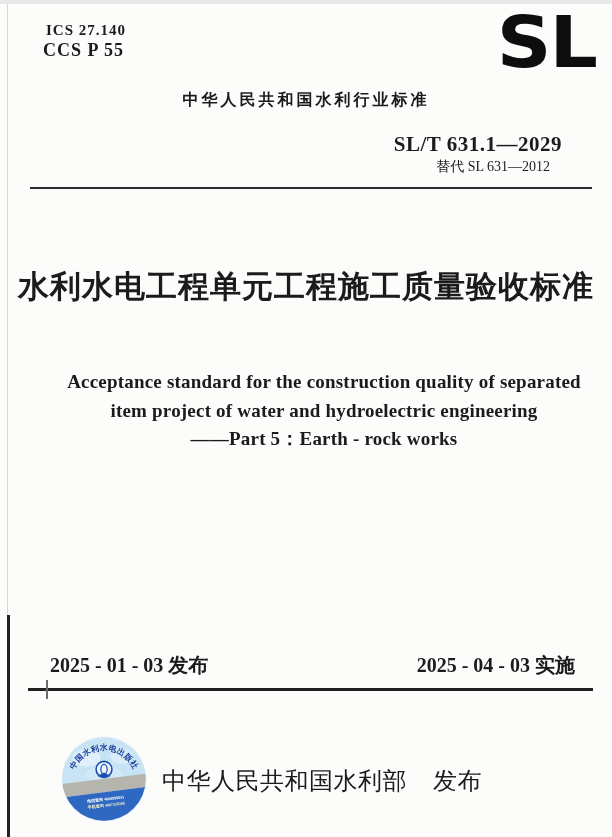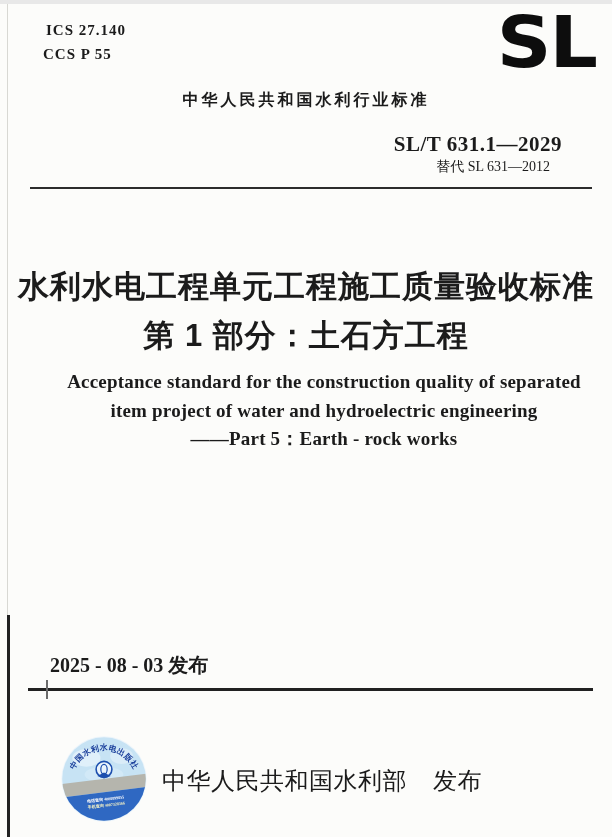--- a/index.html
+++ b/index.html
@@ -11,21 +11,21 @@
     font-family:"Liberation Serif","DejaVu Serif",serif;
     color:#1b1b1b;
     overflow:hidden;
   }
   
   .page-edge-shadow{position:absolute;left:7px;top:0;width:1px;height:837px;background:#d8d8d3;}
   .spine-bar{position:absolute;left:7px;top:611px;width:3px;height:226px;background:#222;}
   .reg-tick{position:absolute;left:46px;top:676px;width:2px;height:19px;background:#6b6b6b;}
 
   .ics{position:absolute;left:46px;top:18px;font-size:15px;font-weight:bold;letter-spacing:1px;}
-  .ccs{position:absolute;left:43px;top:42px;font-size:15px;font-weight:bold;letter-spacing:1px;}
+  .ccs{position:absolute;left:43px;top:36px;font-size:18px;font-weight:bold;letter-spacing:1px;}
 
   .sl-logo{
     position:absolute;right:16px;top:8px;
     font-family:"DejaVu Sans","Liberation Sans",sans-serif;
     font-weight:900;font-size:76px;line-height:66px;
     letter-spacing:-2px;color:#0d0d0d;
     transform:scaleY(0.94);transform-origin:top right;
   }
 
   .header-cn{
@@ -78,30 +78,30 @@
   <div class="sl-logo">SL</div>
 
   <div class="header-cn">中华人民共和国水利行业标准</div>
   <div class="std-no">SL/T 631.1—2029</div>
   <div class="replaces">替代 SL 631—2012</div>
 
   <div class="rule-top"></div>
 
   <div class="title-cn">
     <div>水利水电工程单元工程施工质量验收标准</div>
-    <div>第 1 部分：土石方工程</div>
   </div>
 
   <div class="title-en">
     <div>Acceptance standard for the construction quality of separated</div>
     <div>item project of water and hydroelectric engineering</div>
     <div>——Part 5：Earth - rock works</div>
   </div>
 
-  <div class="date-issue">2025 - 08 - 03 发布</div>
+  <div class="date-issue">2025 - 01 - 03 发布</div>
+  <div class="date-impl">2025 - 04 - 03 实施</div>
 
   <div class="rule-bottom"></div>
   <div class="reg-tick"></div>
 
   <svg class="seal" viewBox="0 0 100 100" width="88" height="88">
     <defs>
       <clipPath id="sealClip">
           <circle cx="50" cy="50" r="47.5"></circle>
         </clipPath>
       <path id="sealArc" d="M 14 63 A 37 37 0 1 1 86 63" fill="none"></path>

